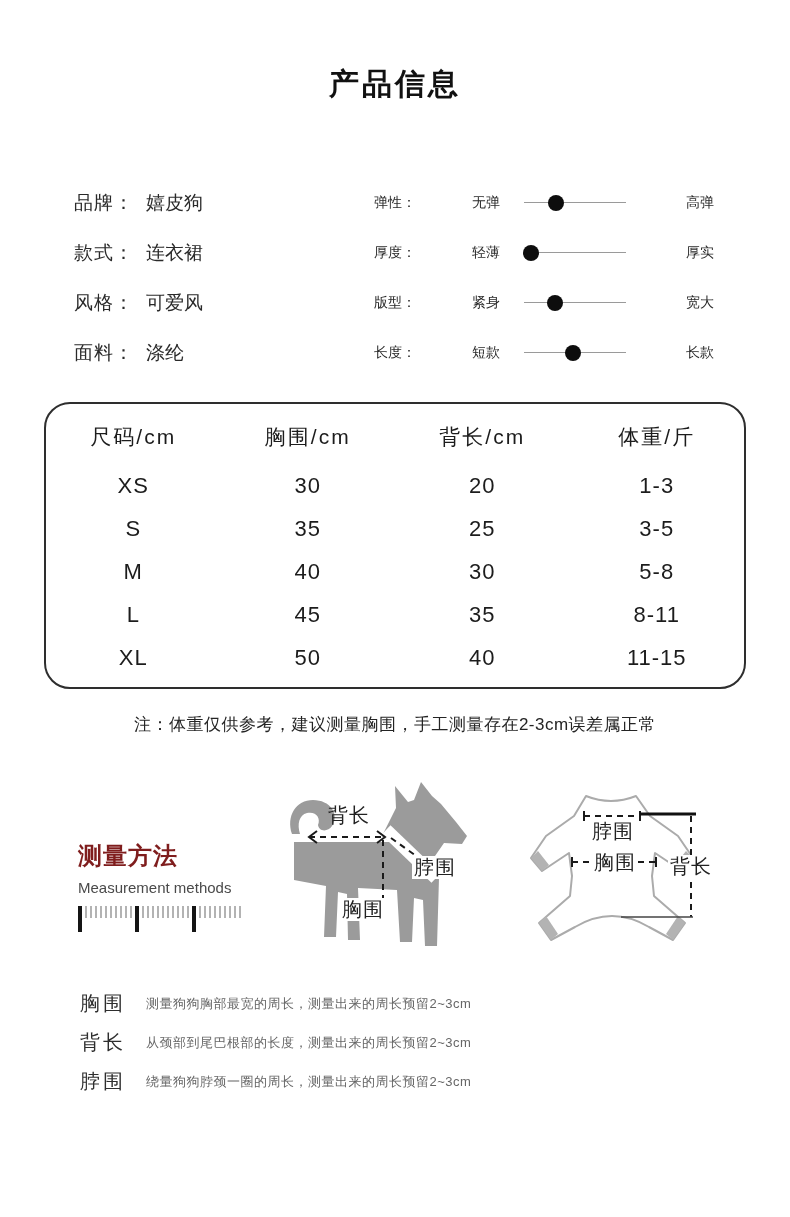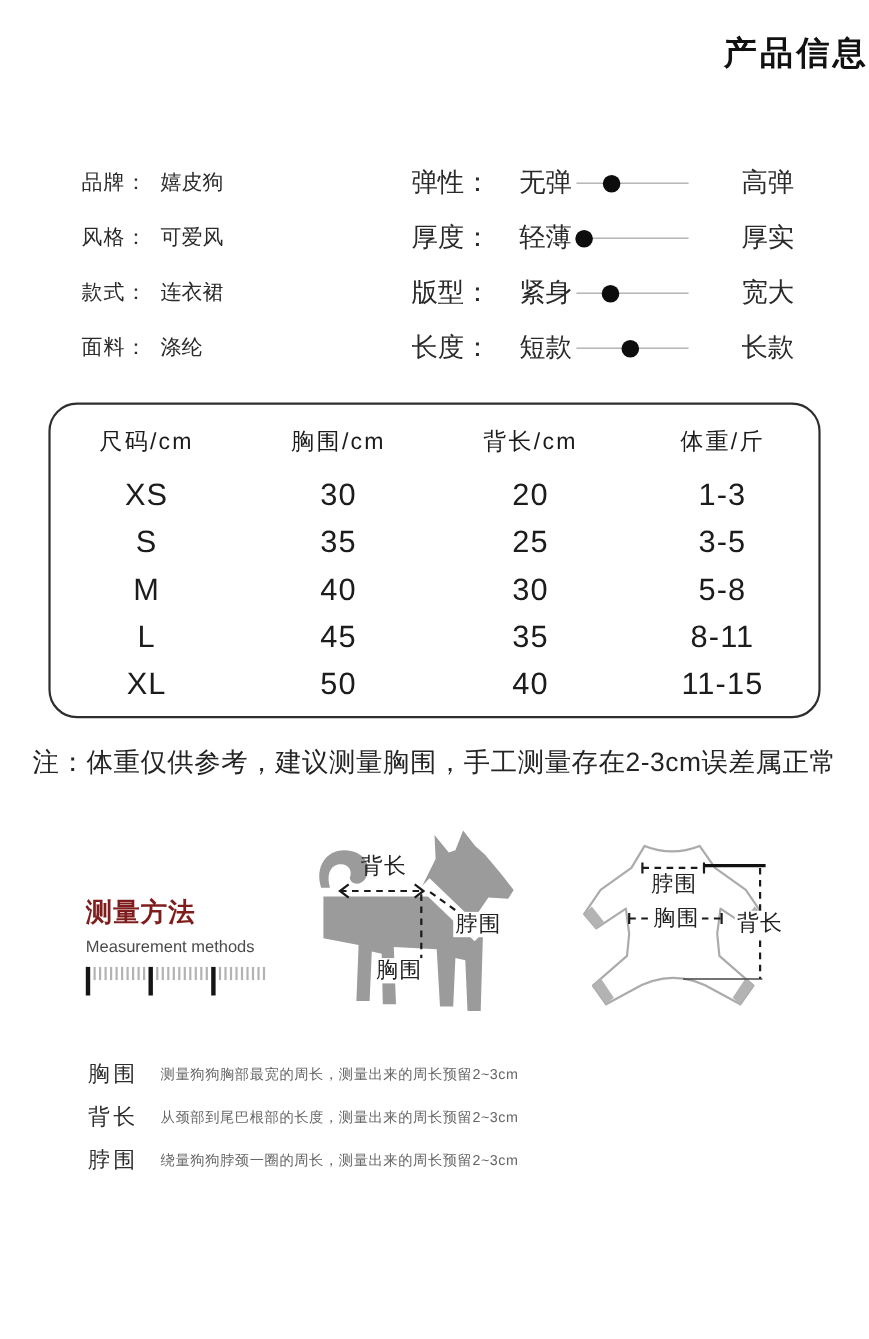--- a/index.html
+++ b/index.html
@@ -2,47 +2,47 @@
 <html><head>
 <meta charset="utf-8">
 <style>
   html,body{margin:0;padding:0;}
   body{
     width:790px;height:1217px;background:#ffffff;overflow:hidden;
     font-family:"Liberation Sans","DejaVu Sans",sans-serif;color:#222;
     position:relative;
   }
   
-  .header{padding-top:28px;text-align:right;}
+  .header{padding-top:64px;text-align:center;}
   .title{font-size:30px;font-weight:700;letter-spacing:3px;color:#111;}
   .subtitle{margin-top:9px;font-size:15px;letter-spacing:7px;color:#3c3c3c;}
   
   .attrs{display:flex;margin-top:88px;padding:0 76px 0 74px;}
   .attrs-left{width:300px;display:flex;flex-direction:column;row-gap:31px;}
   .attrs-right{flex:1;display:flex;flex-direction:column;row-gap:31px;}
   .attr-row{display:flex;align-items:flex-start;font-size:19px;line-height:19px;}
   .attr-label{letter-spacing:1px;color:#2a2a2a;white-space:nowrap;}
   .attr-value{margin-left:12px;color:#2a2a2a;}
-  .slider-row{display:flex;align-items:center;font-size:24px;line-height:19px;}
+  .slider-row{display:flex;align-items:center;font-size:14px;line-height:19px;}
   .slider-label{width:62px;white-space:nowrap;color:#2a2a2a;}
   .slider-min,.slider-max{width:40px;white-space:nowrap;color:#2a2a2a;margin-left:36px;}
   .slider-max{text-align:right;}
   .slider-track{flex:1;position:relative;height:19px;margin:0 12px;}
   .slider-line{position:absolute;left:0;right:0;top:9px;height:1px;background:#9a9a9a;}
   .slider-dot{position:absolute;top:50%;width:16px;height:16px;border-radius:50%;
     background:#0d0d0d;transform:translate(-50%,-50%);}
   
   .size-box{width:702px;margin:40px auto 0;border:2px solid #2e2e2e;border-radius:26px;
     padding:6px 0 8px;box-sizing:border-box;}
   table.size{width:100%;border-collapse:collapse;}
   table.size th{font-size:21px;font-weight:400;letter-spacing:2px;height:52px;color:#1c1c1c;}
-  table.size td{font-size:28px;text-align:center;height:41px;letter-spacing:1px;color:#1c1c1c;}
+  table.size td{font-size:22px;text-align:center;height:41px;letter-spacing:1px;color:#1c1c1c;}
   table.size th{text-align:center;}
   
-  .note{margin-top:24px;text-align:center;font-size:24px;letter-spacing:0.5px;color:#242424;}
+  .note{margin-top:24px;text-align:center;font-size:17px;letter-spacing:0.5px;color:#242424;}
   
   .band{position:relative;margin-top:46px;height:330px;}
   .method{position:absolute;left:78px;top:58px;}
   .method-title{font-size:24px;font-weight:700;color:#7f1d1d;letter-spacing:1px;}
   .method-sub{margin-top:7px;font-size:15px;color:#4a4a4a;}
   .ruler{margin-top:10px;display:flex;align-items:flex-start;column-gap:3px;}
   .ruler i{display:block;}
   .rb{width:4px;height:26px;background:#151515;}
   .rs{width:2px;height:12px;background:#b3b3b3;}
   .dog-diagram{position:absolute;left:286px;top:-6px;width:225px;height:190px;}
@@ -62,26 +62,26 @@
   <div class="title">产品信息</div>
 </div>
 
 <div class="attrs">
   <div class="attrs-left">
     <div class="attr-row">
       <span class="attr-label">品牌：</span>
       <span class="attr-value">嬉皮狗</span>
     </div>
     <div class="attr-row">
+      <span class="attr-label">款式：</span>
+      <span class="attr-value">连衣裙</span>
+    </div>
+    <div class="attr-row">
       <span class="attr-label">风格：</span>
       <span class="attr-value">可爱风</span>
-    </div>
-    <div class="attr-row">
-      <span class="attr-label">款式：</span>
-      <span class="attr-value">连衣裙</span>
     </div>
     <div class="attr-row">
       <span class="attr-label">面料：</span>
       <span class="attr-value">涤纶</span>
     </div>
   </div>
 
   <div class="attrs-right">
     <div class="slider-row">
       <span class="slider-label">弹性：</span>

